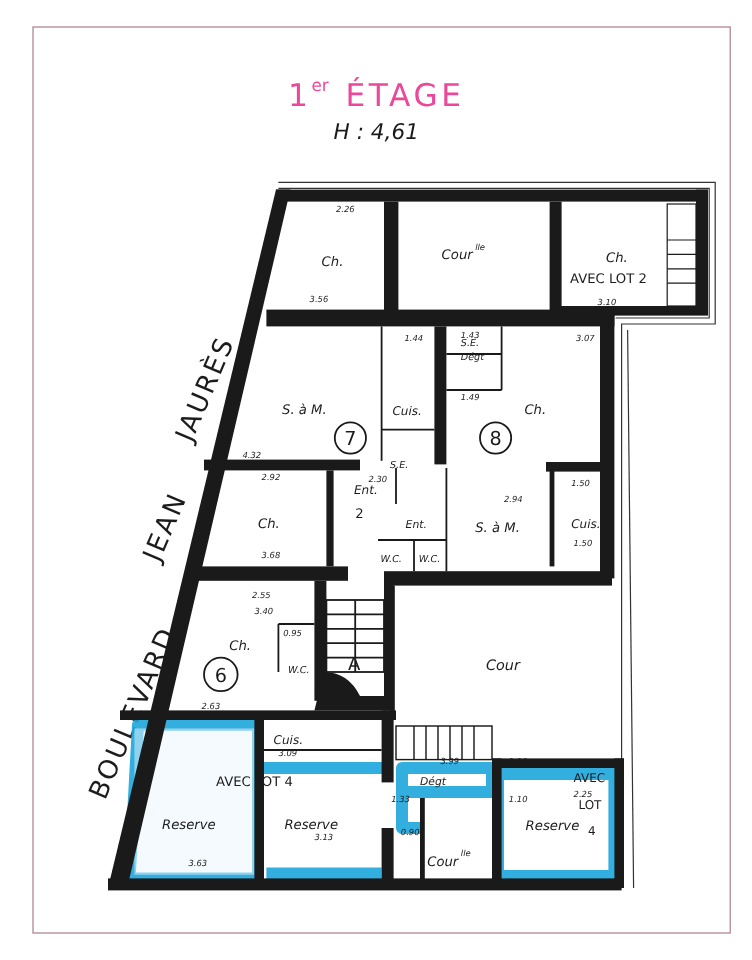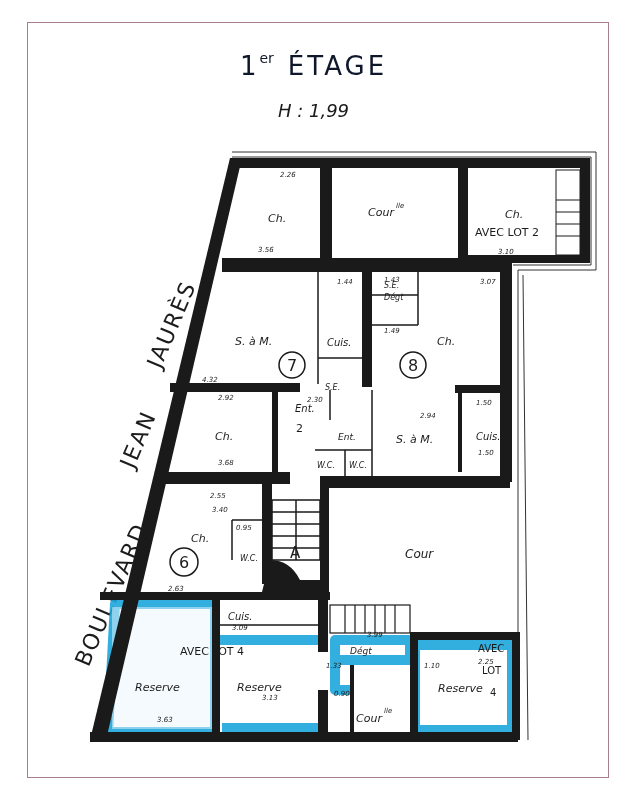--- a/index.html
+++ b/index.html
@@ -1,32 +1,32 @@
 <!DOCTYPE html>
 <html><head>
 <meta charset="utf-8">
 <style>
   html, body { margin:0; padding:0; background:#ffffff; }
   body { width:627px; height:800px; position:relative; overflow:hidden; font-family:"Liberation Sans", sans-serif; }
   .frame { position:absolute; left:27px; top:22px; width:582px; height:756px; border:1px solid #a87f8c; box-sizing:border-box; background:#fff; }
-  .title { position:absolute; left:0; width:627px; text-align:center; top:50px; font-family:"DejaVu Sans", sans-serif; font-size:26px; letter-spacing:3px; color:#0f172a; }
+  .title { position:absolute; left:0; width:627px; text-align:center; top:64px; font-family:"DejaVu Sans", sans-serif; font-size:26px; letter-spacing:3px; color:#ec4899; }
   .title sup { font-size:14px; letter-spacing:0; vertical-align:12px; margin-right:14px; }
   .height { position:absolute; left:0; width:627px; text-align:center; top:100px; font-family:"DejaVu Sans", sans-serif; font-style:italic; font-size:18px; color:#1b1b1b; }
   svg.plan { position:absolute; left:0; top:0; }
   .lbl { font-family:"DejaVu Sans", sans-serif; fill:#1c1c1c; }
   .it { font-style:italic; }
   .street { position:absolute; font-family:"DejaVu Sans", sans-serif; font-size:22px; color:#1c1c1c; letter-spacing:2px; transform-origin:left top; white-space:nowrap; }
 </style>
 </head>
 <body>
 
 <div class="frame"></div>
 
 <div class="title"><span>1</span><sup>er</sup><span>ÉTAGE</span></div>
-<div class="height">H : 1,99</div>
+<div class="height">H : 4,61</div>
 
 <div class="street" style="left:70px;top:660px;transform:rotate(-67deg);">BOULEVARD</div>
 <div class="street" style="left:115px;top:462px;transform:rotate(-67deg);">JEAN</div>
 <div class="street" style="left:142px;top:362px;transform:rotate(-67deg);">JAURÈS</div>
 
 <svg class="plan" width="627" height="800" viewBox="0 0 627 800">
 
   <g fill="none" stroke="#333" stroke-width="1">
     <polyline points="232,152 596,152 596,270 518,270 518,740"></polyline>
     <polyline points="232,157 591,157 591,265 513,265"></polyline>

